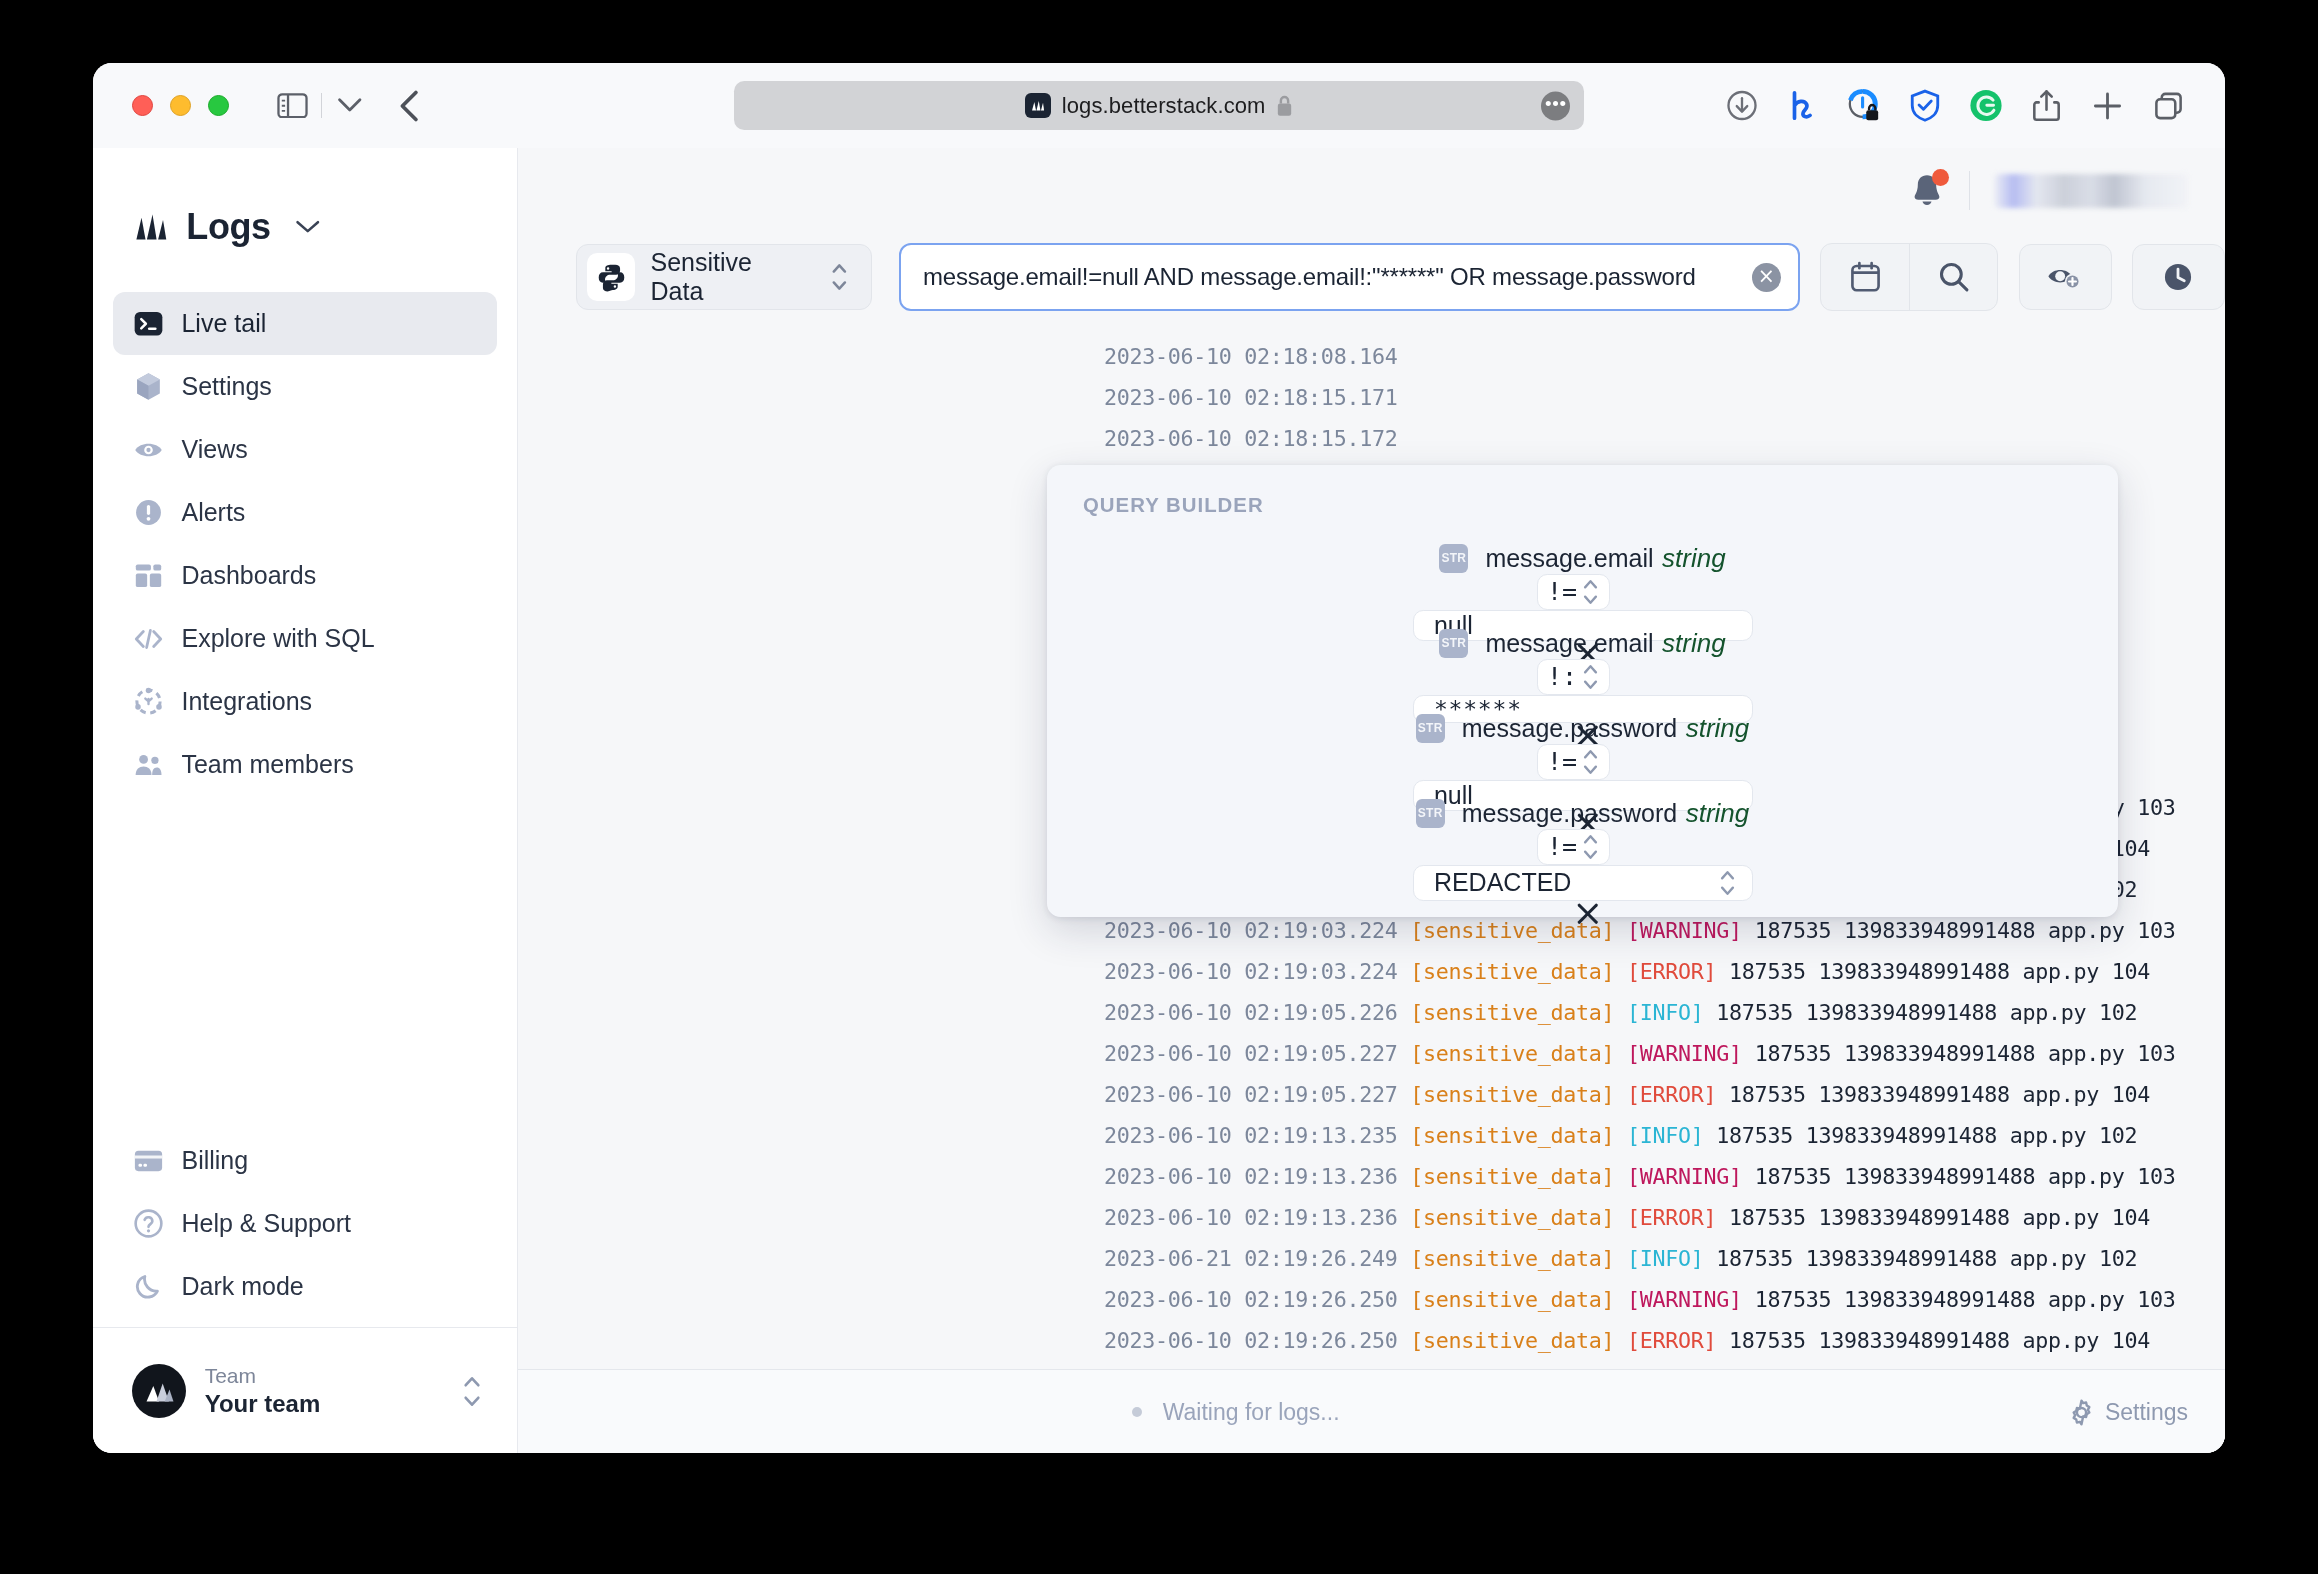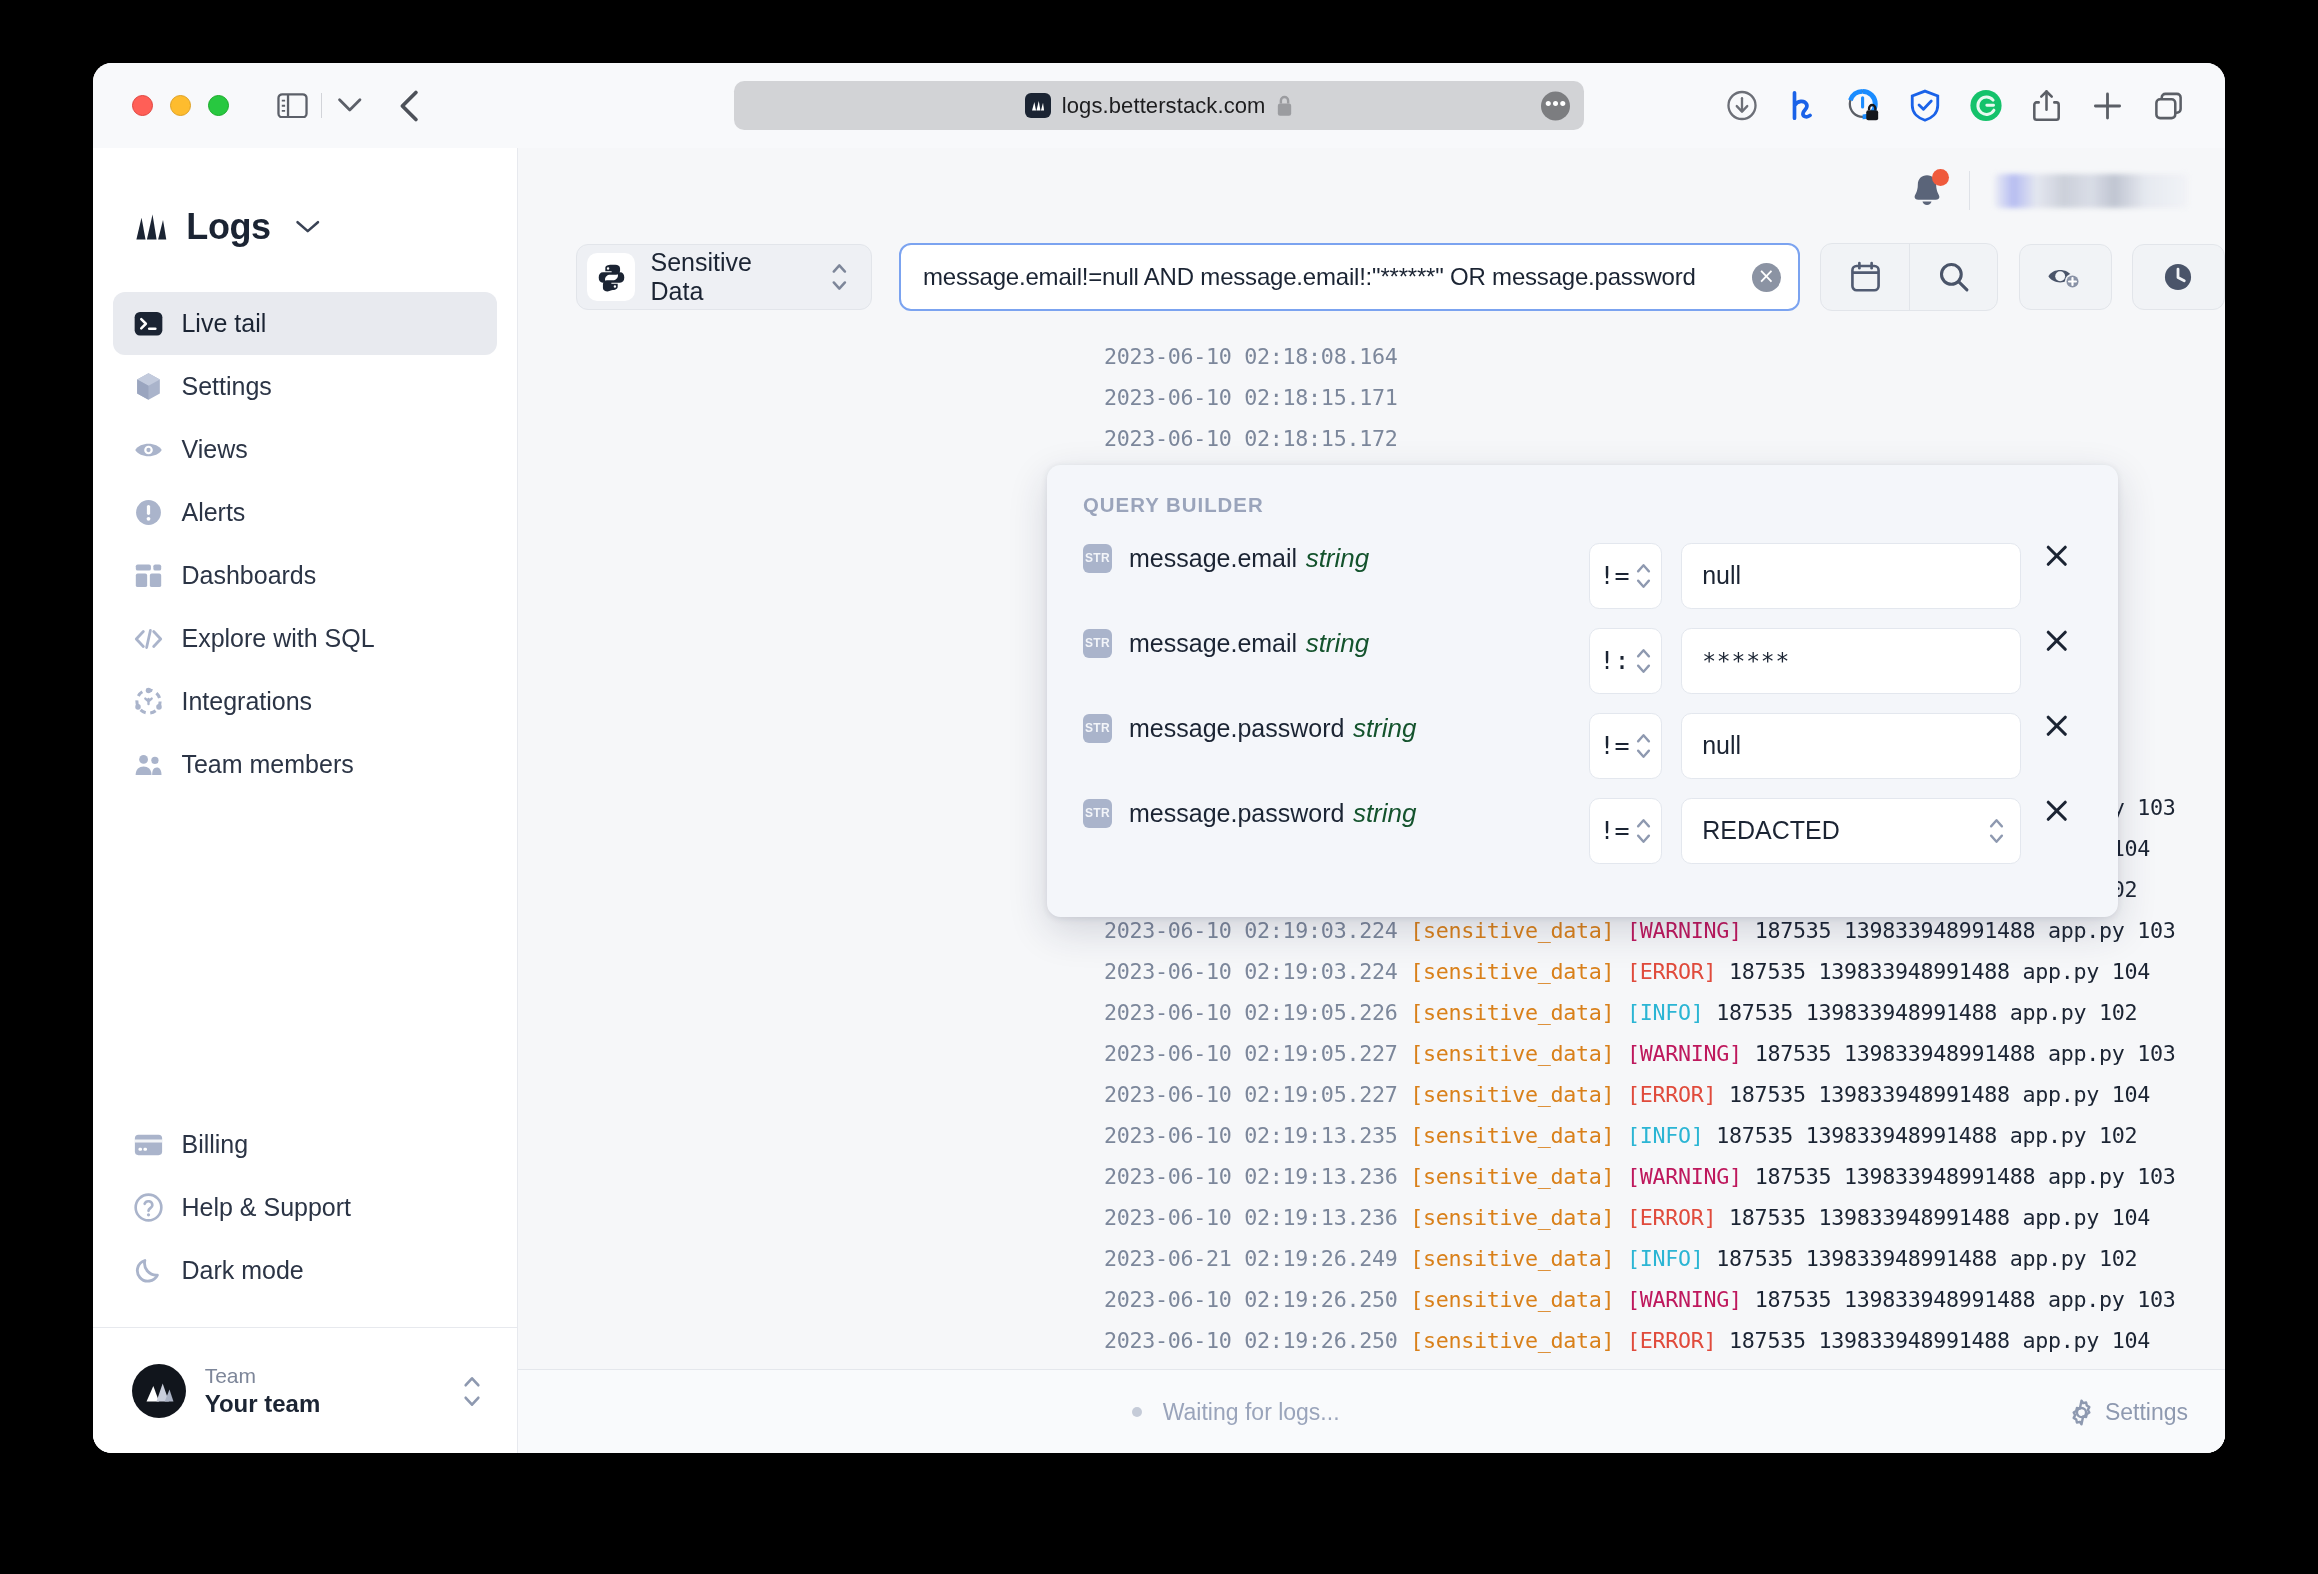--- a/index.html
+++ b/index.html
@@ -93,21 +93,21 @@
     display: flex; align-items: center; gap: 18.7px;
     height: 63px; padding: 0 20.4px;
     border-radius: 12px;
     cursor: pointer;
   }
   .nav-item .nav-ico { width: 29px; display: flex; align-items: center; justify-content: center; }
   .nav-label { font-size: 25px; color: #2b3445; font-weight: 400; }
   .nav-item.active { background: #e8eaef; }
   .nav-item.active .nav-label { color: #1b2433; }
 
-  .nav-bottom { position: absolute; left: 0; right: 0; bottom: 152px; padding: 0 20.4px; }
+  .nav-bottom { position: absolute; left: 0; right: 0; bottom: 136px; padding: 0 20.4px; }
 
   .team-row {
     position: absolute; left: 0; right: 0; bottom: 0;
     height: 127px;
     border-top: 0.8px solid #e7e9ee;
     display: flex; align-items: center; gap: 18.7px;
     padding: 0 34px 0 39px;
     cursor: pointer;
   }
   .team-avatar {
@@ -247,21 +247,21 @@
     background: #f4f6fa;
     border-radius: 13.6px;
     box-shadow: 0 13.6px 39px rgba(30,40,70,.16), 0 1.7px 6.8px rgba(30,40,70,.10);
     padding: 29px 36px 34px 36px;
     z-index: 40;
   }
   .qb-title {
     font-size: 20.4px; font-weight: 700; color: #9aa4bb;
     letter-spacing: 1px; margin-bottom: 25.5px;
   }
-  .qb-row { display: flex; align-items: flex-start; height: 85px; }
+  .qb-row { display: flex; align-items: center; height: 85px; flex-direction: column; }
   .qb-field { display: flex; align-items: center; gap: 17px; flex: 1; }
   .str-badge {
     width: 29px; height: 29px; border-radius: 6px;
     background: #aab4cb; color: #f3f5f9;
     font-size: 12px; font-weight: 700; letter-spacing: 0.3px;
     display: flex; align-items: center; justify-content: center;
     font-family: "Liberation Sans", sans-serif;
     flex: 0 0 29px;
   }
   .qb-name { font-size: 25px; color: #1b2433; }

